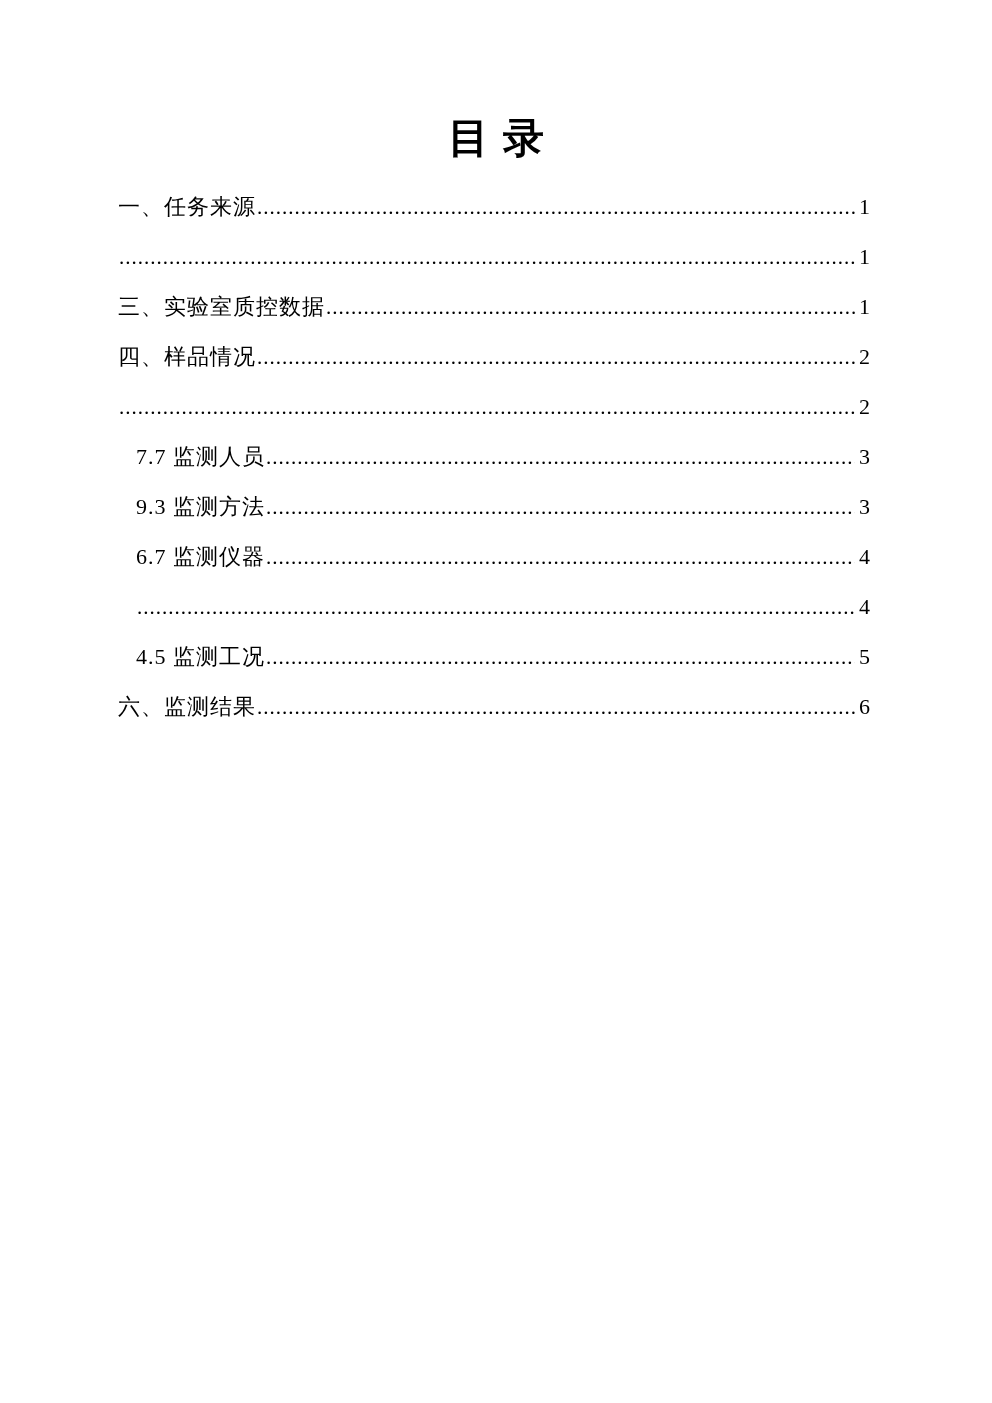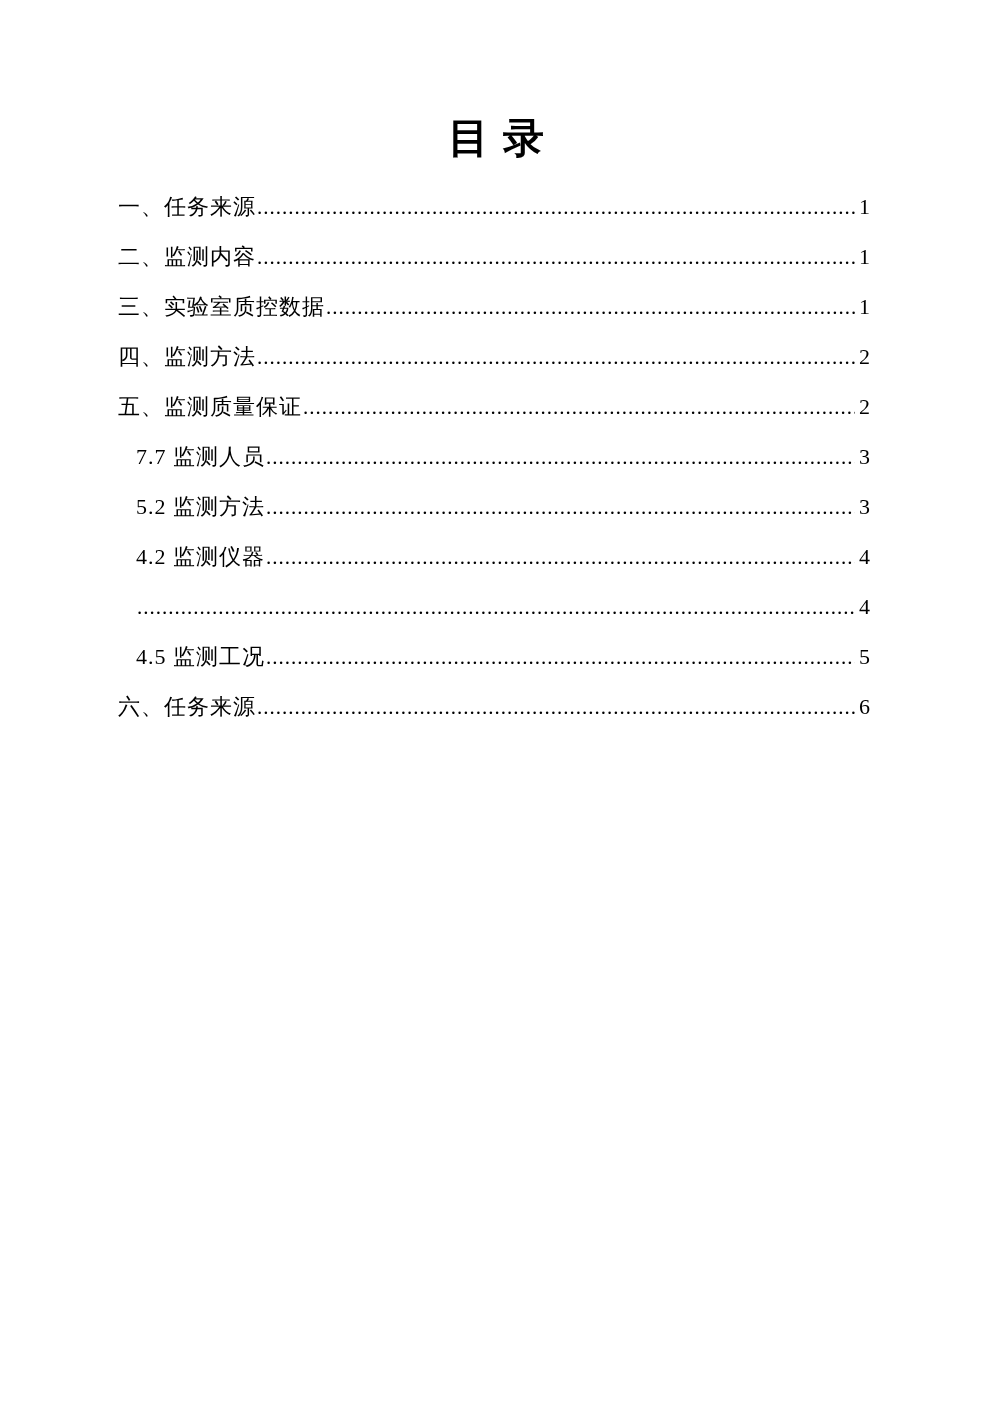--- a/index.html
+++ b/index.html
@@ -85,72 +85,70 @@
   <h1 class="doc-title">目录</h1>
 
   <div class="toc" id="toc-list">
   <div class="toc-row level-1">
     <span class="toc-label">一、任务来源</span>
     <span class="toc-dots"></span>
     <span class="toc-page">1</span>
   </div>
 
   <div class="toc-row level-1">
-    <span class="toc-label">二、监测内容</span>
     <span class="toc-dots"></span>
     <span class="toc-page">1</span>
   </div>
 
   <div class="toc-row level-1">
     <span class="toc-label">三、实验室质控数据</span>
     <span class="toc-dots"></span>
     <span class="toc-page">1</span>
   </div>
 
   <div class="toc-row level-1">
-    <span class="toc-label">四、监测方法</span>
+    <span class="toc-label">四、样品情况</span>
     <span class="toc-dots"></span>
     <span class="toc-page">2</span>
   </div>
 
   <div class="toc-row level-1">
-    <span class="toc-label">五、监测质量保证</span>
     <span class="toc-dots"></span>
     <span class="toc-page">2</span>
   </div>
 
   <div class="toc-row level-2">
     <span class="toc-label">7.7 监测人员</span>
     <span class="toc-dots"></span>
     <span class="toc-page">3</span>
   </div>
 
   <div class="toc-row level-2">
-    <span class="toc-label">5.2 监测方法</span>
+    <span class="toc-label">9.3 监测方法</span>
     <span class="toc-dots"></span>
     <span class="toc-page">3</span>
   </div>
 
   <div class="toc-row level-2">
-    <span class="toc-label">4.2 监测仪器</span>
+    <span class="toc-label">6.7 监测仪器</span>
     <span class="toc-dots"></span>
     <span class="toc-page">4</span>
   </div>
 
   <div class="toc-row level-2">
     <span class="toc-dots"></span>
     <span class="toc-page">4</span>
   </div>
 
   <div class="toc-row level-2">
     <span class="toc-label">4.5 监测工况</span>
     <span class="toc-dots"></span>
     <span class="toc-page">5</span>
   </div>
 
   <div class="toc-row level-1">
-    <span class="toc-label">六、任务来源</span>
+    <span class="toc-label">六、监测结果</span>
     <span class="toc-dots"></span>
     <span class="toc-page">6</span>
   </div>
 </div>
 
 </div>
 
 </body></html>

